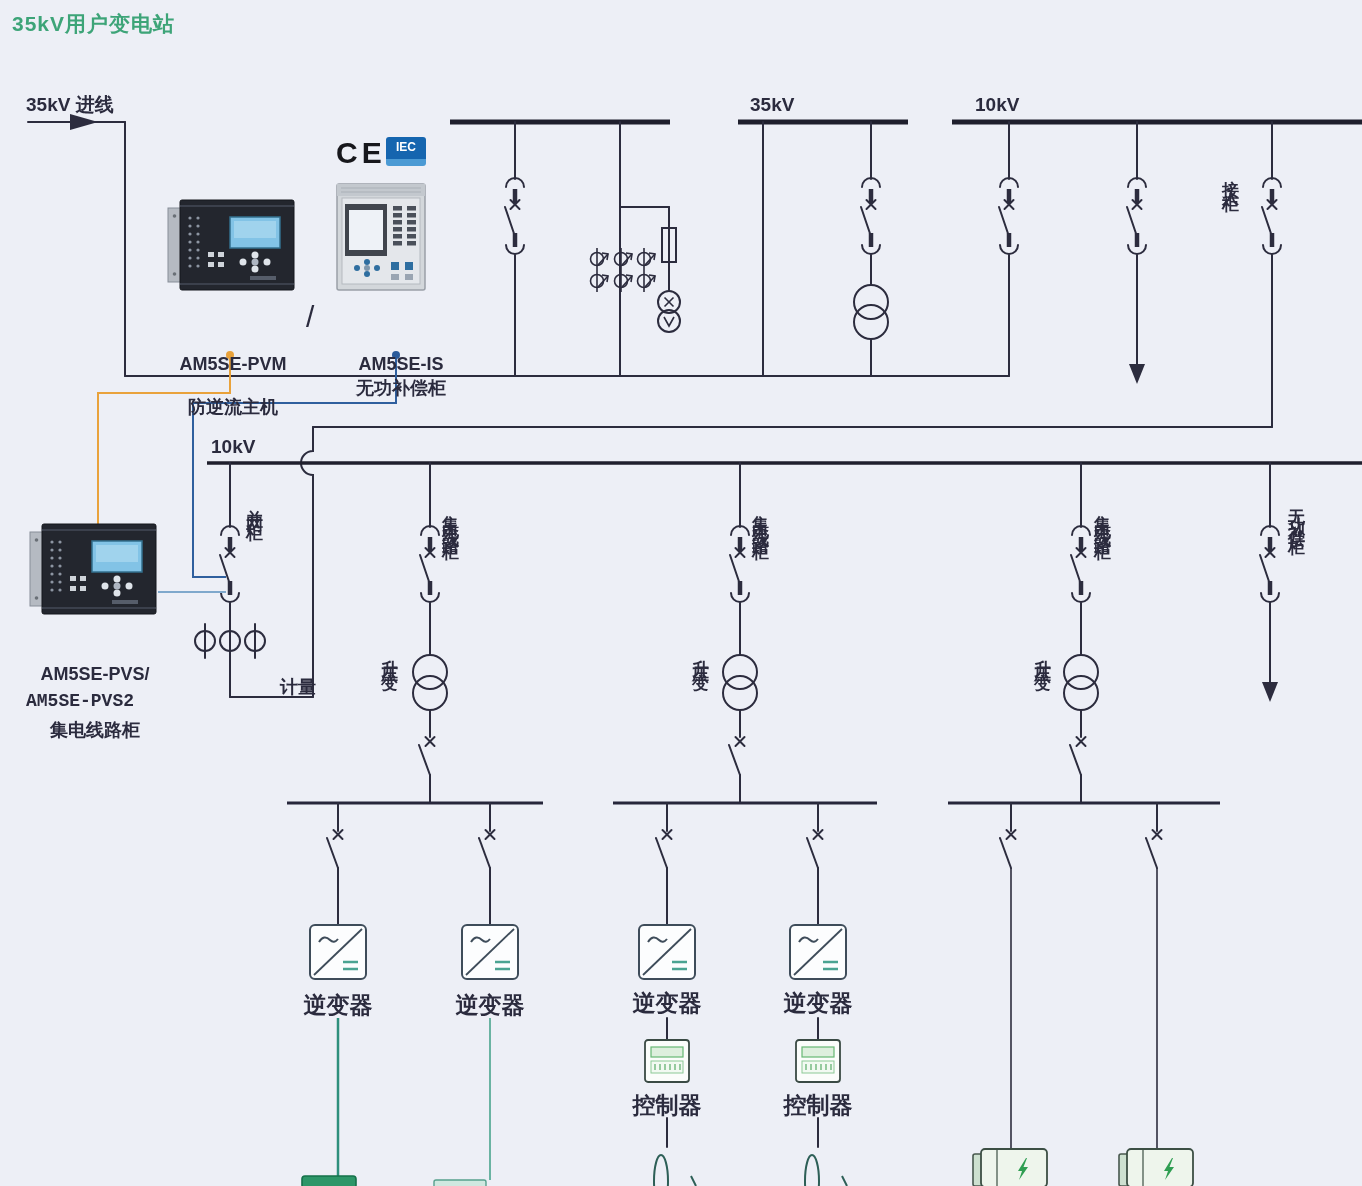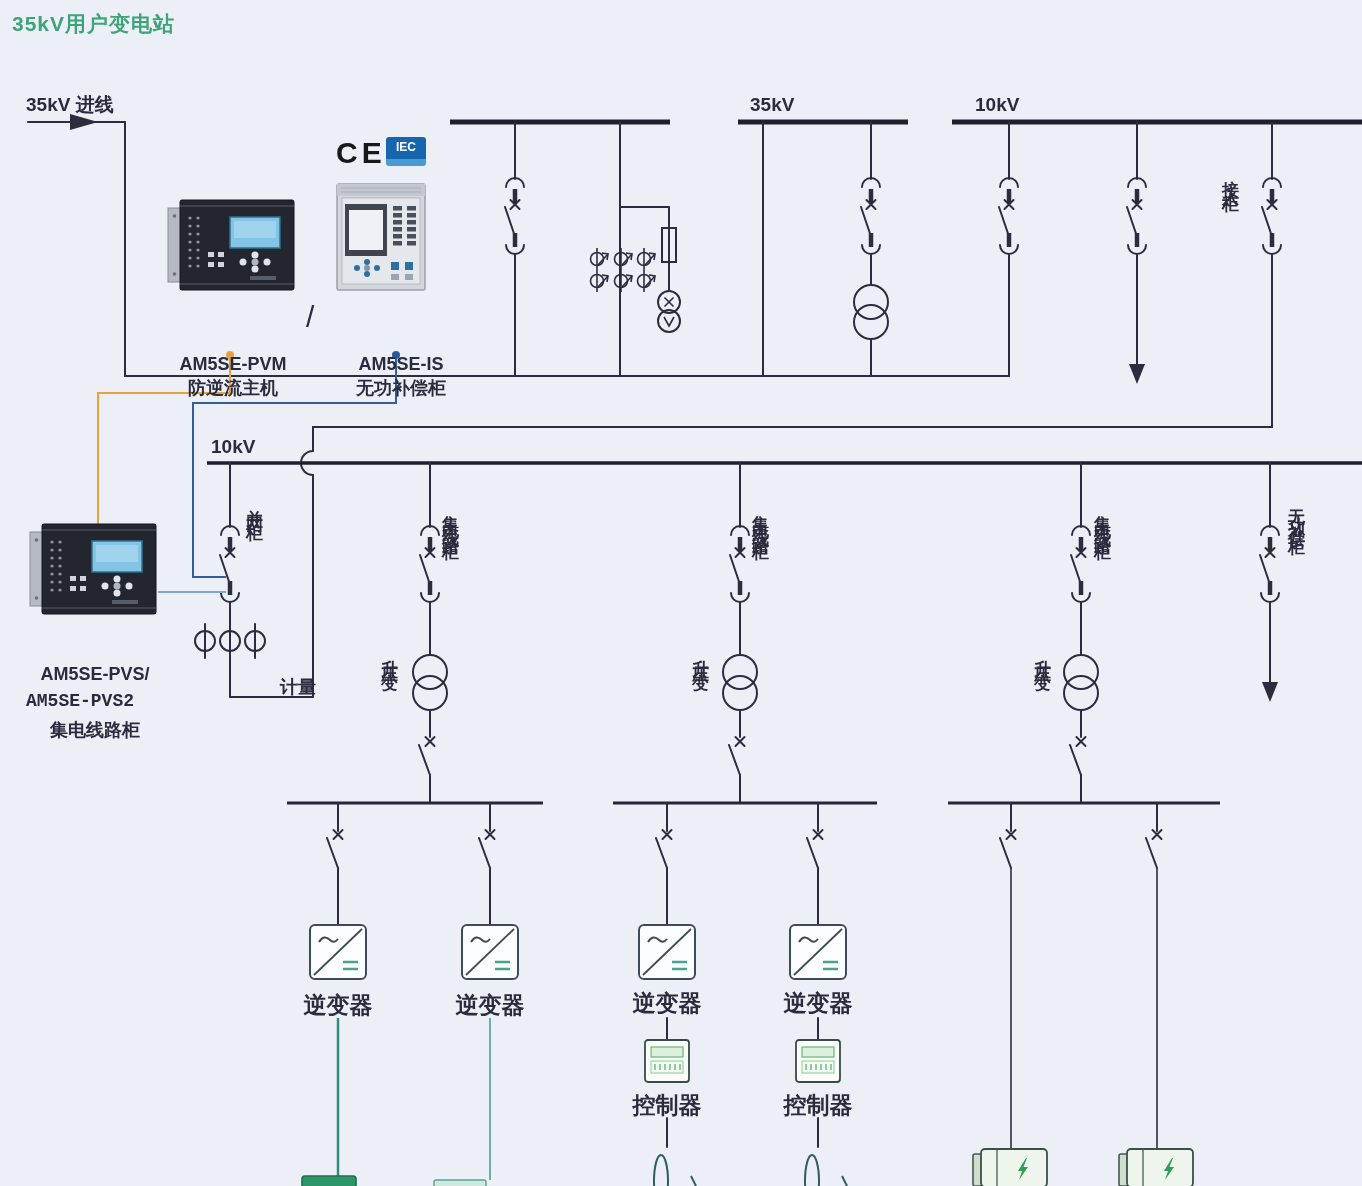--- a/index.html
+++ b/index.html
@@ -364,21 +364,21 @@
 
   <div class="lbl f19" style="left:26px;top:92px;">35kV 进线</div>
   <div class="lbl f19" style="left:750px;top:94px;">35kV</div>
   <div class="lbl f19" style="left:975px;top:94px;">10kV</div>
   <div class="vlabel" style="left:1222px;top:167px;">接入柜</div>
 
   <div class="lbl ce" style="left:336px;top:136px;">CE</div>
   <div class="iec" style="left:386px;top:137px;">IEC</div>
 
   <div class="lbl f18 ctr" style="left:158px;top:310px;width:150px;">AM5SE-PVM</div>
-  <div class="lbl f18 ctr" style="left:158px;top:332px;width:150px;">防逆流主机</div>
+  <div class="lbl f18 ctr" style="left:158px;top:351px;width:150px;">防逆流主机</div>
   <div class="lbl slash" style="left:306px;top:300px;">/</div>
   <div class="lbl f18 ctr" style="left:328px;top:310px;width:146px;">AM5SE-IS</div>
   <div class="lbl f18 ctr" style="left:328px;top:332px;width:146px;">无功补偿柜</div>
 
   <div class="lbl f18 ctr" style="left:15px;top:620px;width:160px;">AM5SE-PVS/</div>
   <div class="lbl f18 ctr" style="left:0;top:647px;width:160px;font-family:Liberation Mono, monospace;">AM5SE-PVS2</div>
   <div class="lbl f18 ctr" style="left:15px;top:674px;width:160px;">集电线路柜</div>
 
   <div class="lbl f19" style="left:211px;top:436px;">10kV</div>
   <div class="vlabel" style="left:246px;top:496px;">并网柜</div>

